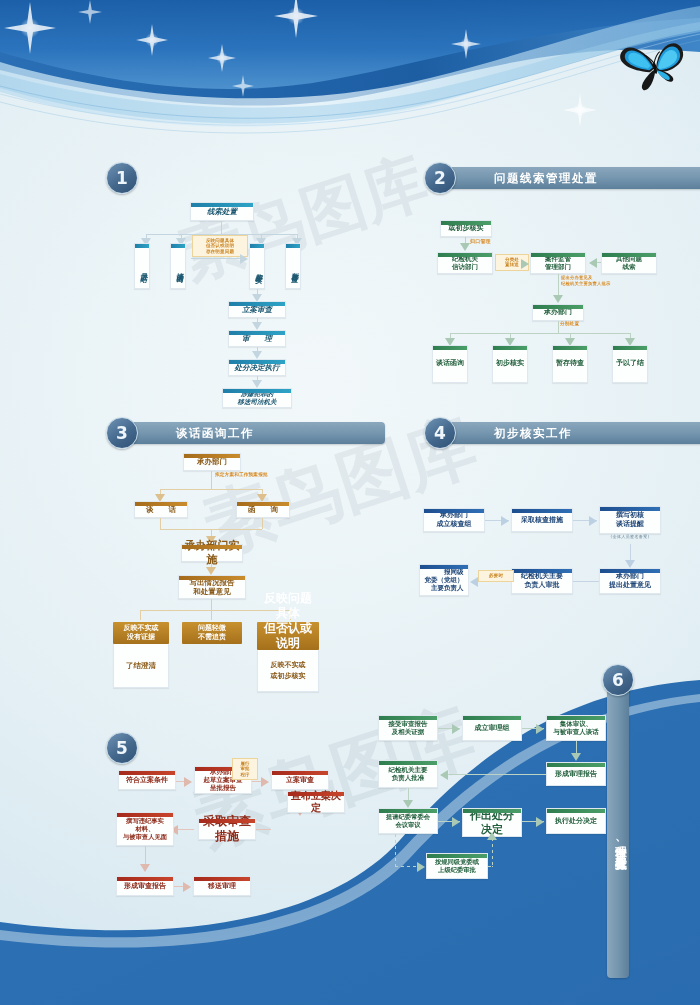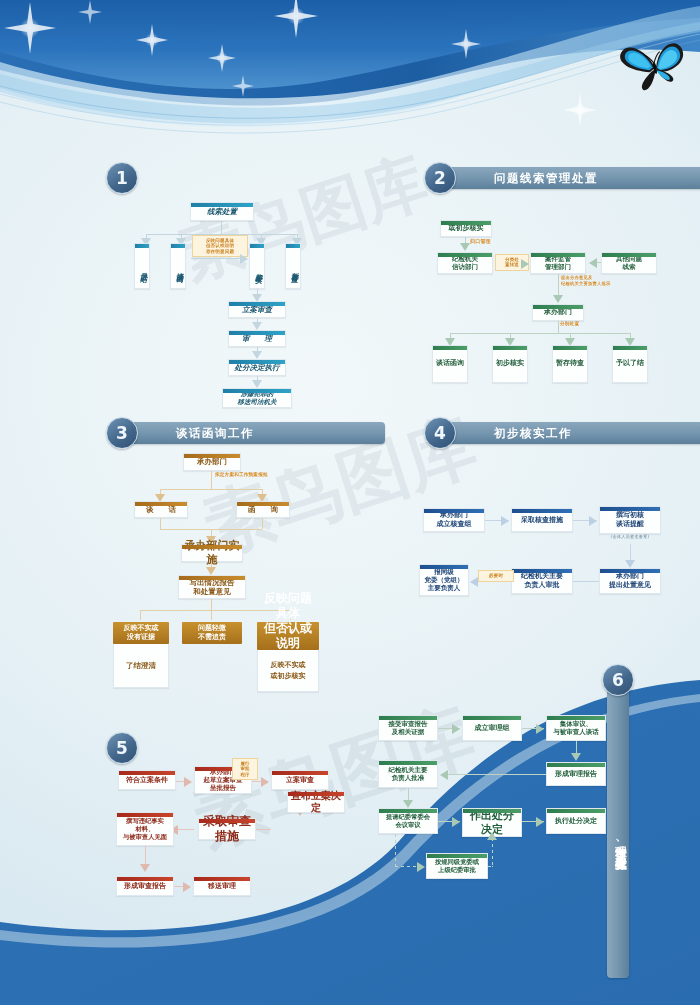--- a/index.html
+++ b/index.html
@@ -391,21 +391,21 @@
   <div class="ar n down" style="left:625px;top:560px;"></div>
 
   <div class="fb c-navy" style="left:599px;top:568px;width:62px;height:26px;font-size:7px;white-space:pre-line;">承办部门
 提出处置意见</div>
   <div class="ln n" style="left:521px;top:581px;width:78px;height:1px;"></div>
   <div class="ar n left" style="left:515px;top:577px;"></div>
   <div class="fb c-navy" style="left:511px;top:568px;width:62px;height:26px;font-size:7px;white-space:pre-line;">纪检机关主要
 负责人审批</div>
   <div class="cap box" style="left:478px;top:570px;width:28px;font-size:4.6px;">必要时</div>
   <div class="ar n left" style="left:470px;top:577px;"></div>
-  <div class="fb c-navy" style="left:419px;top:564px;width:50px;height:32px;font-size:6.5px;white-space:pre-line;">报同级
+  <div class="fb c-navy" style="left:419px;top:564px;width:50px;height:32px;font-size:6.5px;white-space:pre-line;text-align:right;">报同级
 党委（党组）
 主要负责人</div>
 
   <div class="sec-head" style="left:106px;top:732px;">
     <div class="badge">5</div>
   </div>
 
   <div class="fb c-red" style="left:118px;top:770px;width:58px;height:20px;font-size:7px;">符合立案条件</div>
   <div class="ln r" style="left:176px;top:781px;width:14px;height:1px;"></div>
   <div class="ar r right" style="left:184px;top:777px;"></div>

